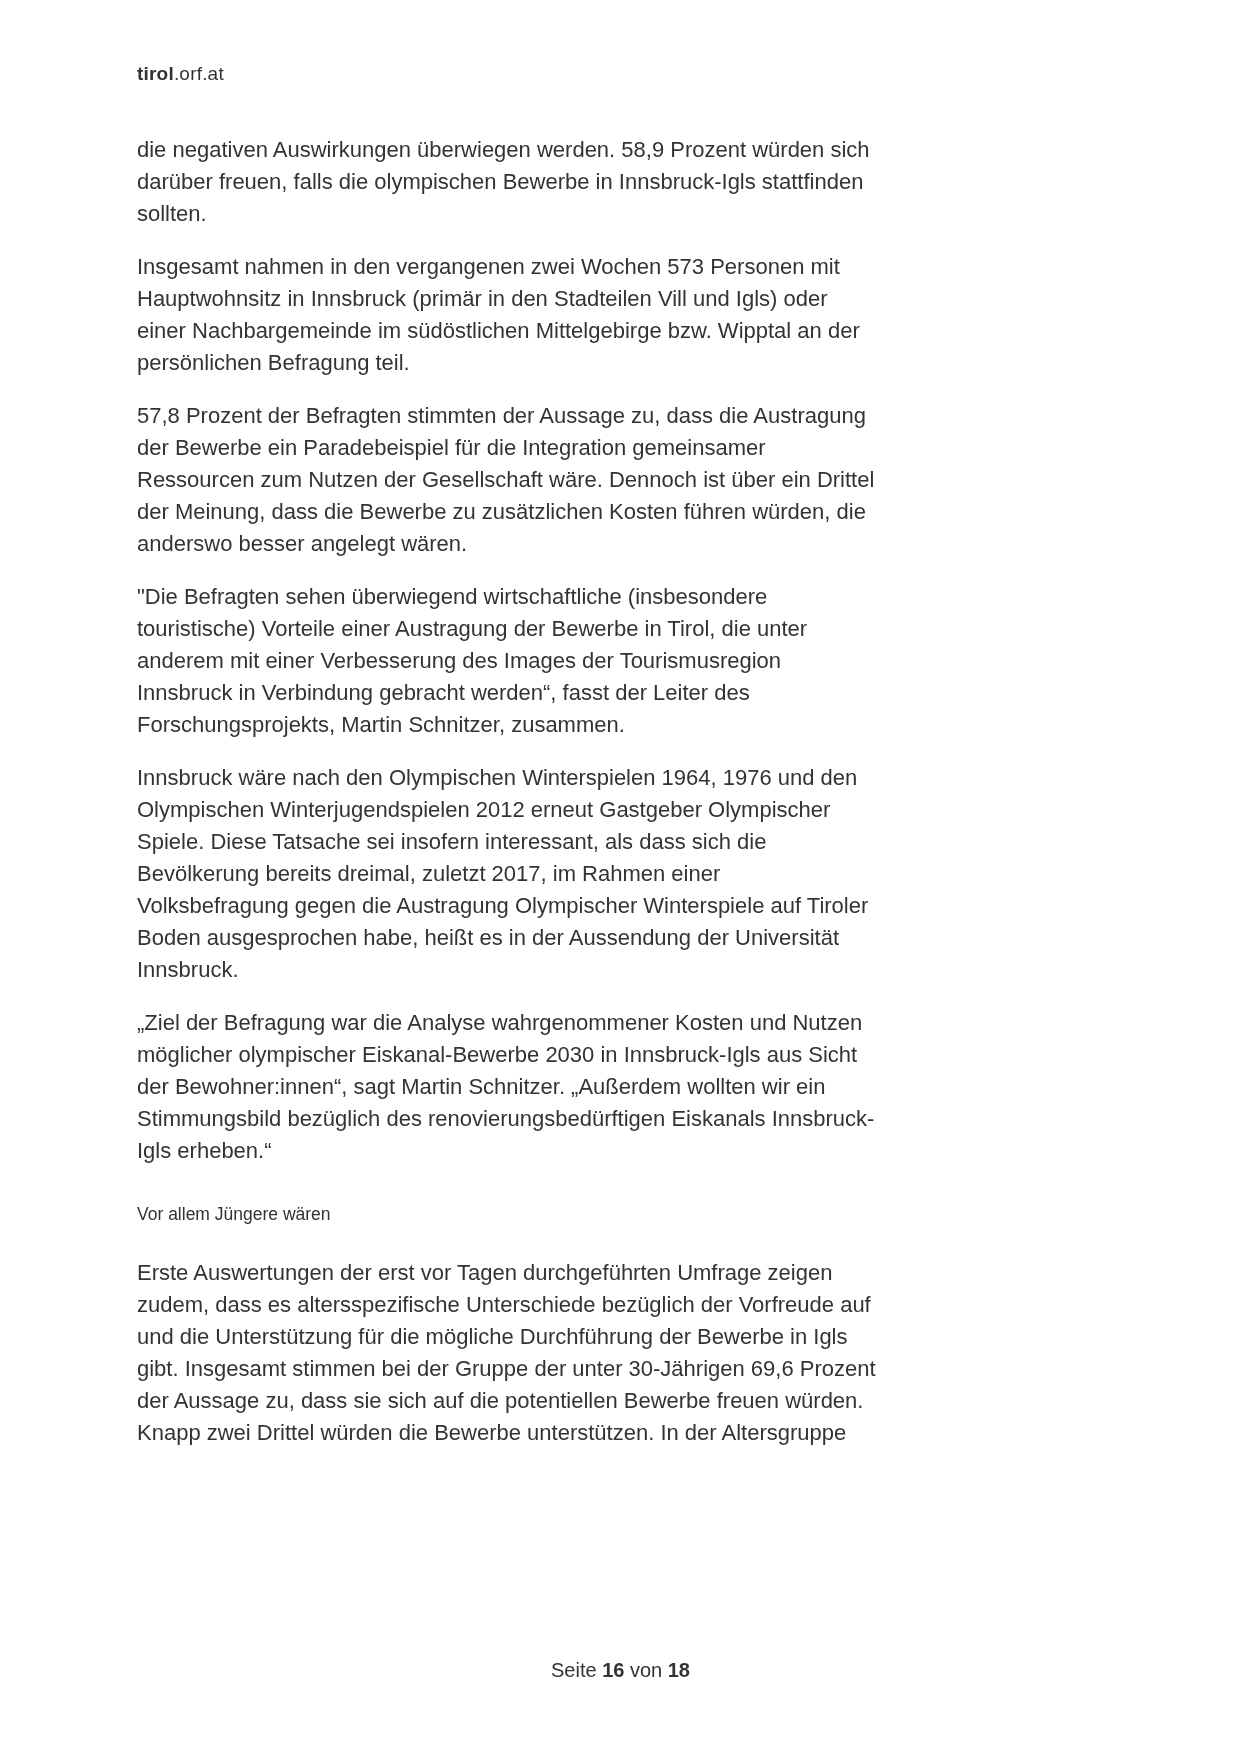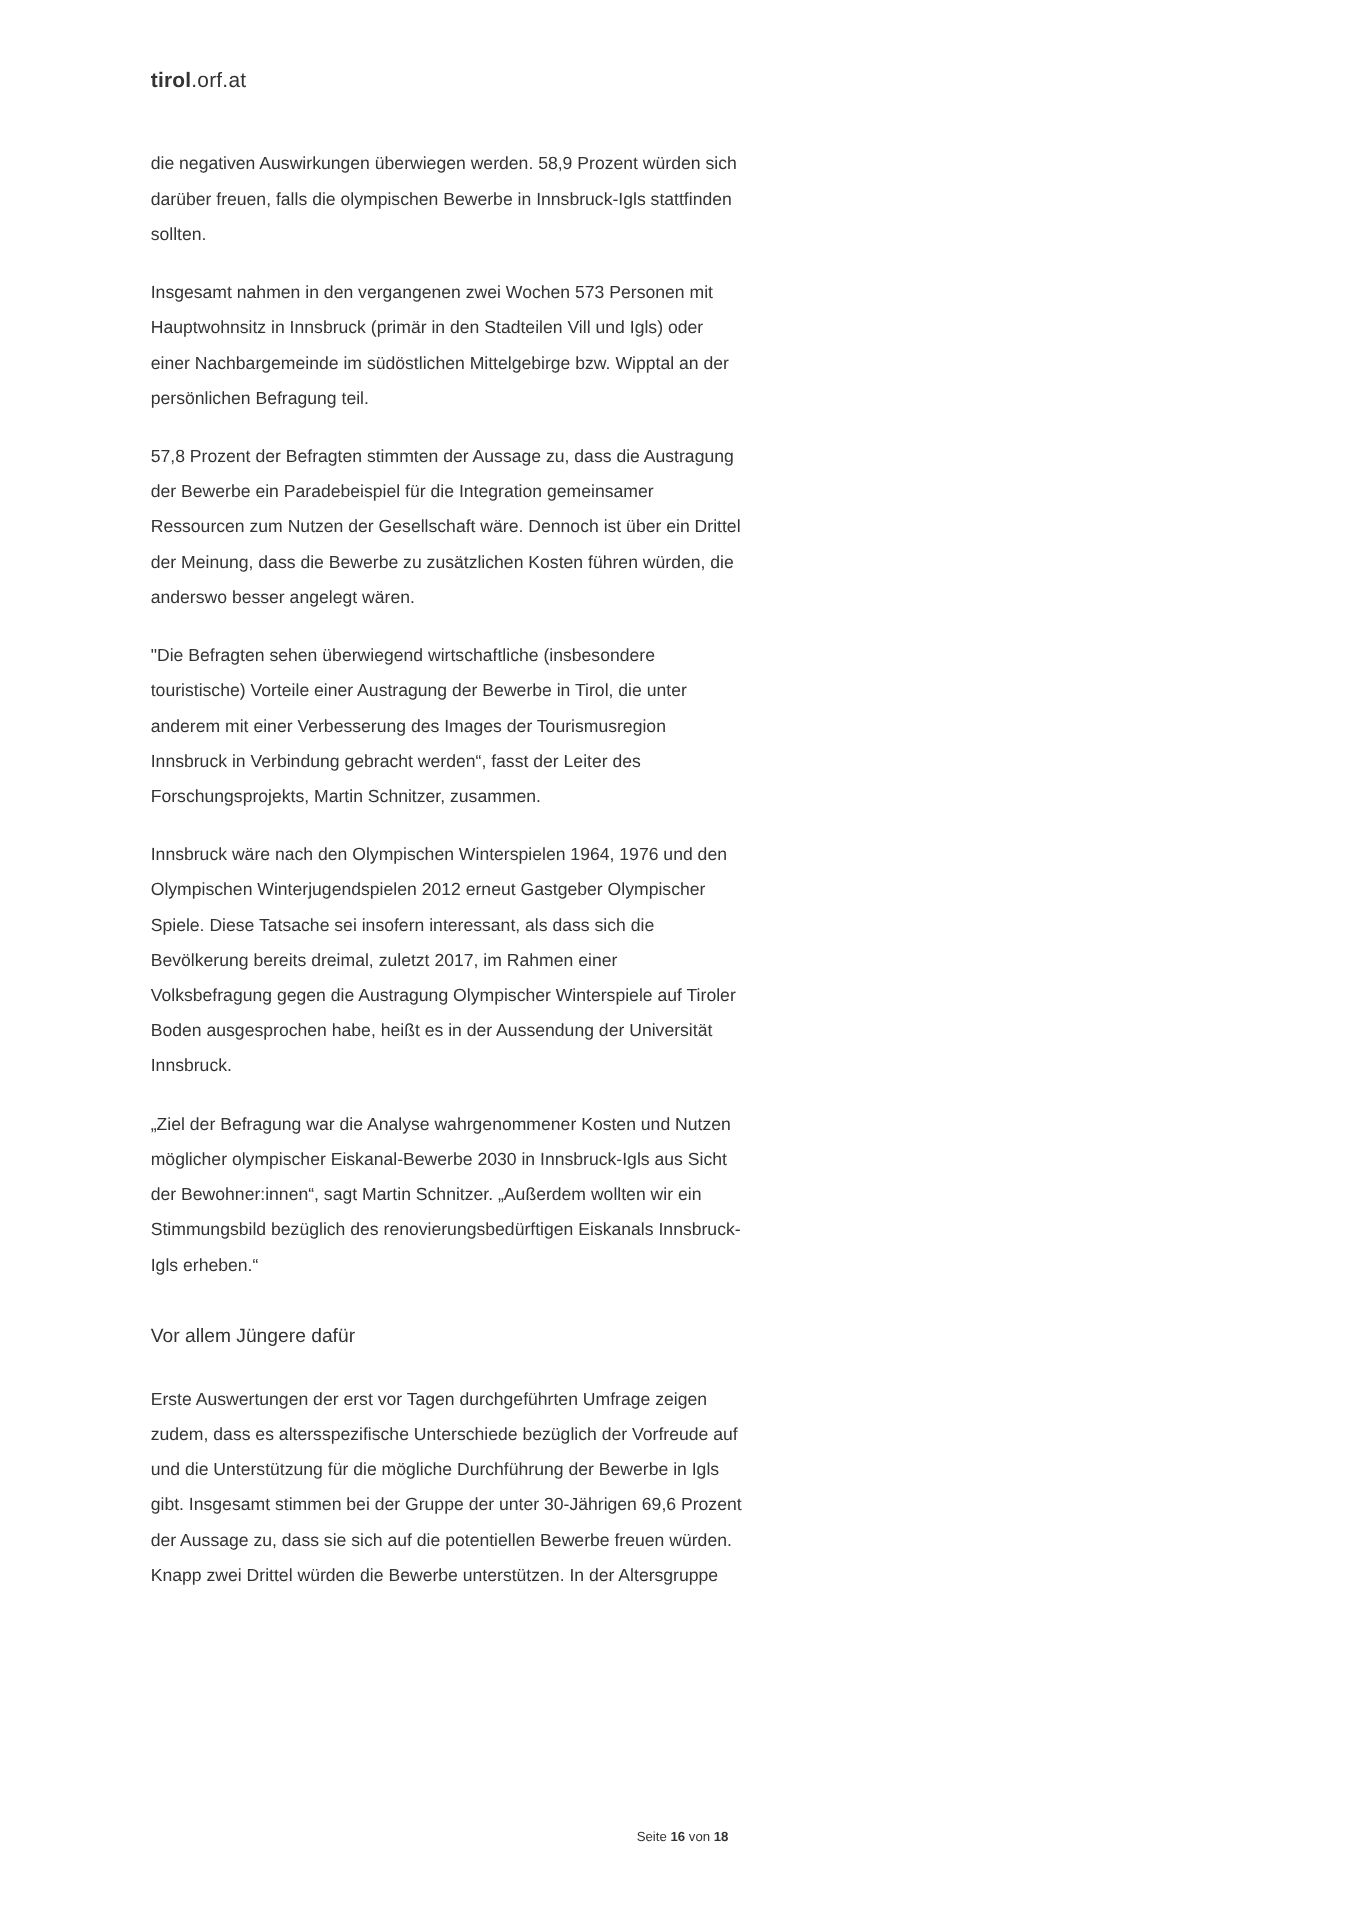--- a/index.html
+++ b/index.html
@@ -20,41 +20,41 @@
   }
   .site-header {
     font-size: 19px;
     line-height: 24px;
     margin-bottom: 48px;
     letter-spacing: 0.2px;
   }
   .site-header .site-bold { font-weight: bold; }
   .article { width: 900px; }
   .para {
-    font-size: 16px;
+    font-size: 22px;
     line-height: 32px;
     white-space: pre-line;
     margin-bottom: 21px;
     font-weight: normal;
   }
   .subhead {
     font-size: 17.5px;
     line-height: 22px;
     font-weight: normal;
     margin-top: 36px;
     margin-bottom: 32px;
     white-space: pre-line;
   }
   .page-footer {
     position: absolute;
     left: 0;
     bottom: 72px;
     width: 1241px;
     text-align: center;
-    font-size: 12px;
+    font-size: 20px;
     line-height: 24px;
   }
   .page-footer .num { font-weight: bold; }
 </style>
 </head>
 <body>
 
 <div class="page">
 
   <header class="site-header">
@@ -84,21 +84,21 @@
 Spiele. Diese Tatsache sei insofern interessant, als dass sich die
 Bevölkerung bereits dreimal, zuletzt 2017, im Rahmen einer
 Volksbefragung gegen die Austragung Olympischer Winterspiele auf Tiroler
 Boden ausgesprochen habe, heißt es in der Aussendung der Universität
 Innsbruck.</p>
     <p class="para">„Ziel der Befragung war die Analyse wahrgenommener Kosten und Nutzen
 möglicher olympischer Eiskanal-Bewerbe 2030 in Innsbruck-Igls aus Sicht
 der Bewohner:innen“, sagt Martin Schnitzer. „Außerdem wollten wir ein
 Stimmungsbild bezüglich des renovierungsbedürftigen Eiskanals Innsbruck-
 Igls erheben.“</p>
-    <h2 class="subhead">Vor allem Jüngere dafür</h2>
+    <h2 class="subhead">Vor allem Jüngere wären</h2>
     <p class="para">Erste Auswertungen der erst vor Tagen durchgeführten Umfrage zeigen
 zudem, dass es altersspezifische Unterschiede bezüglich der Vorfreude auf
 und die Unterstützung für die mögliche Durchführung der Bewerbe in Igls
 gibt. Insgesamt stimmen bei der Gruppe der unter 30-Jährigen 69,6 Prozent
 der Aussage zu, dass sie sich auf die potentiellen Bewerbe freuen würden.
 Knapp zwei Drittel würden die Bewerbe unterstützen. In der Altersgruppe</p>
   </main>
 
   <footer class="page-footer">
     <span>Seite </span><span class="num">16</span><span> von </span><span class="num">18</span>

